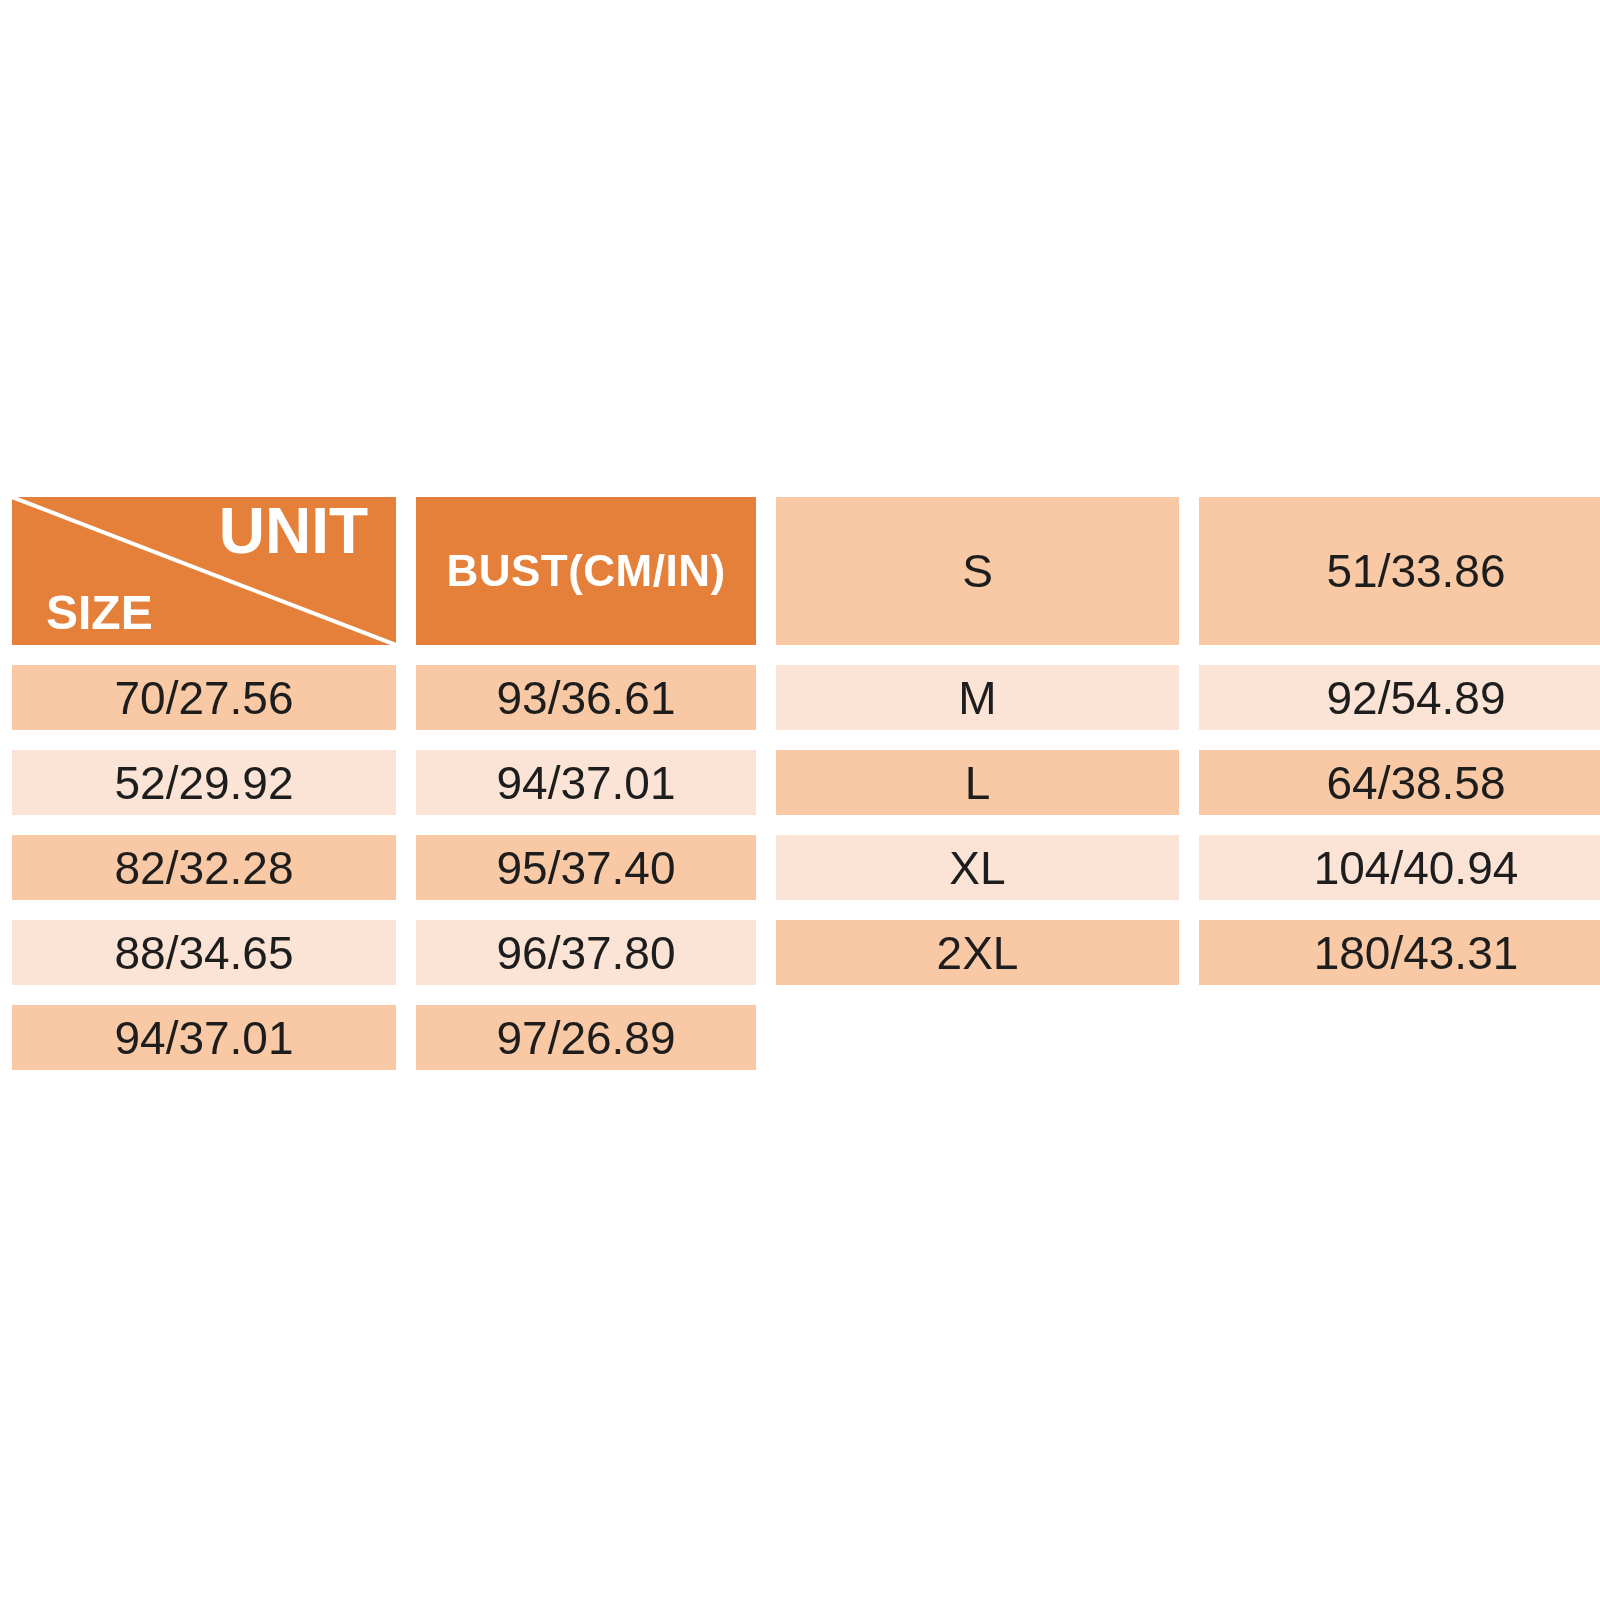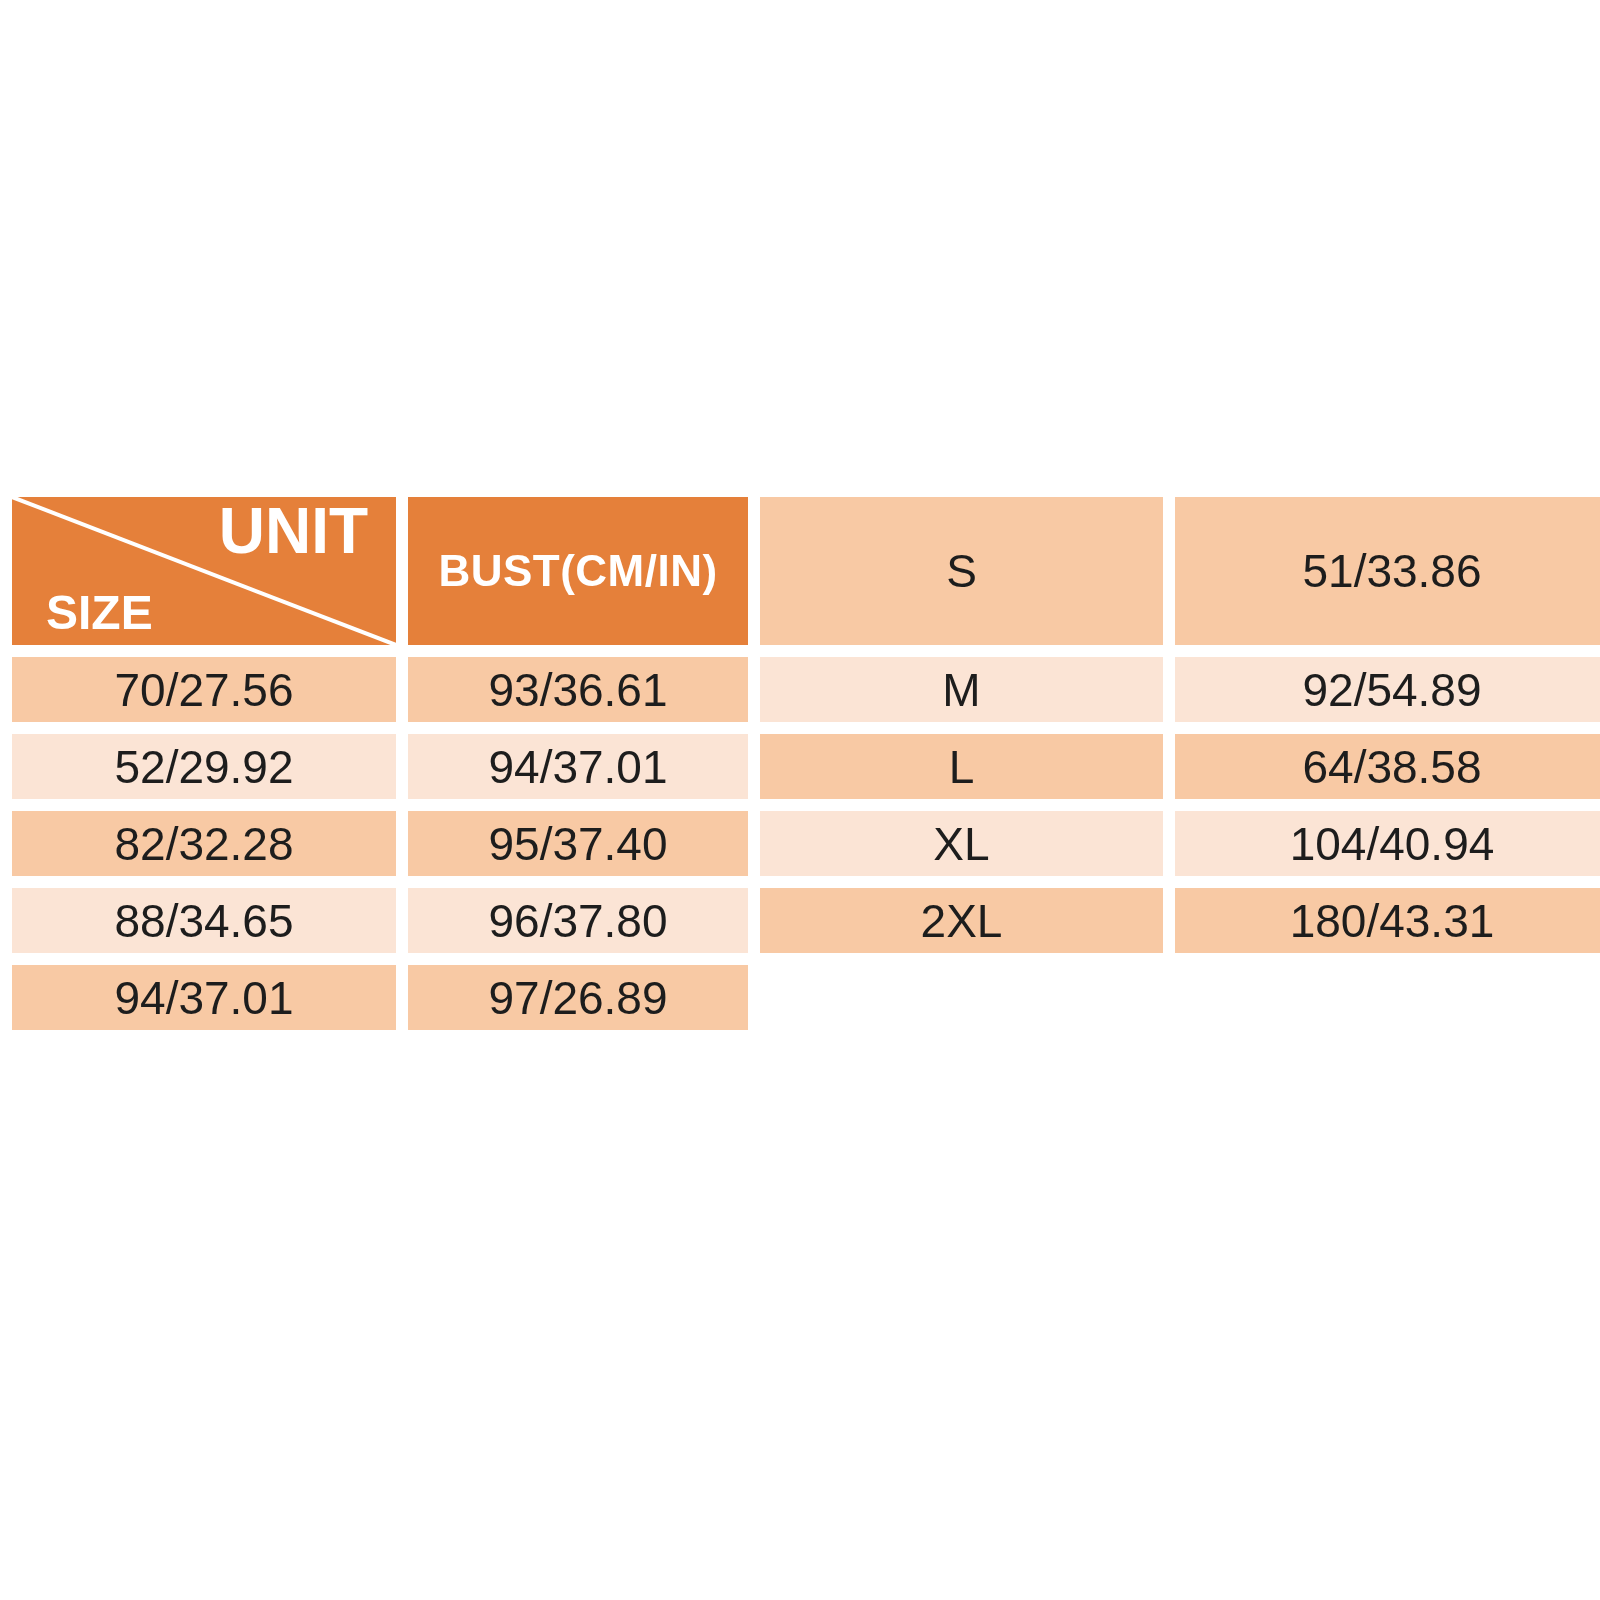--- a/index.html
+++ b/index.html
@@ -27,21 +27,21 @@
   }
   .size-chart {
     position: absolute;
     left: 12px;
     top: 497px;
     width: 1573px;
     height: 493px;
     display: grid;
     grid-template-columns: 384px 340px 403px 434px;
     grid-template-rows: 148px repeat(5, 65px);
-    gap: 12px;
+    gap: 20px;
     background: var(--grid-line);
   }
   .cell {
     display: flex;
     align-items: center;
     justify-content: center;
     overflow: hidden;
   }
   .header-cell {
     background: var(--header-bg);

